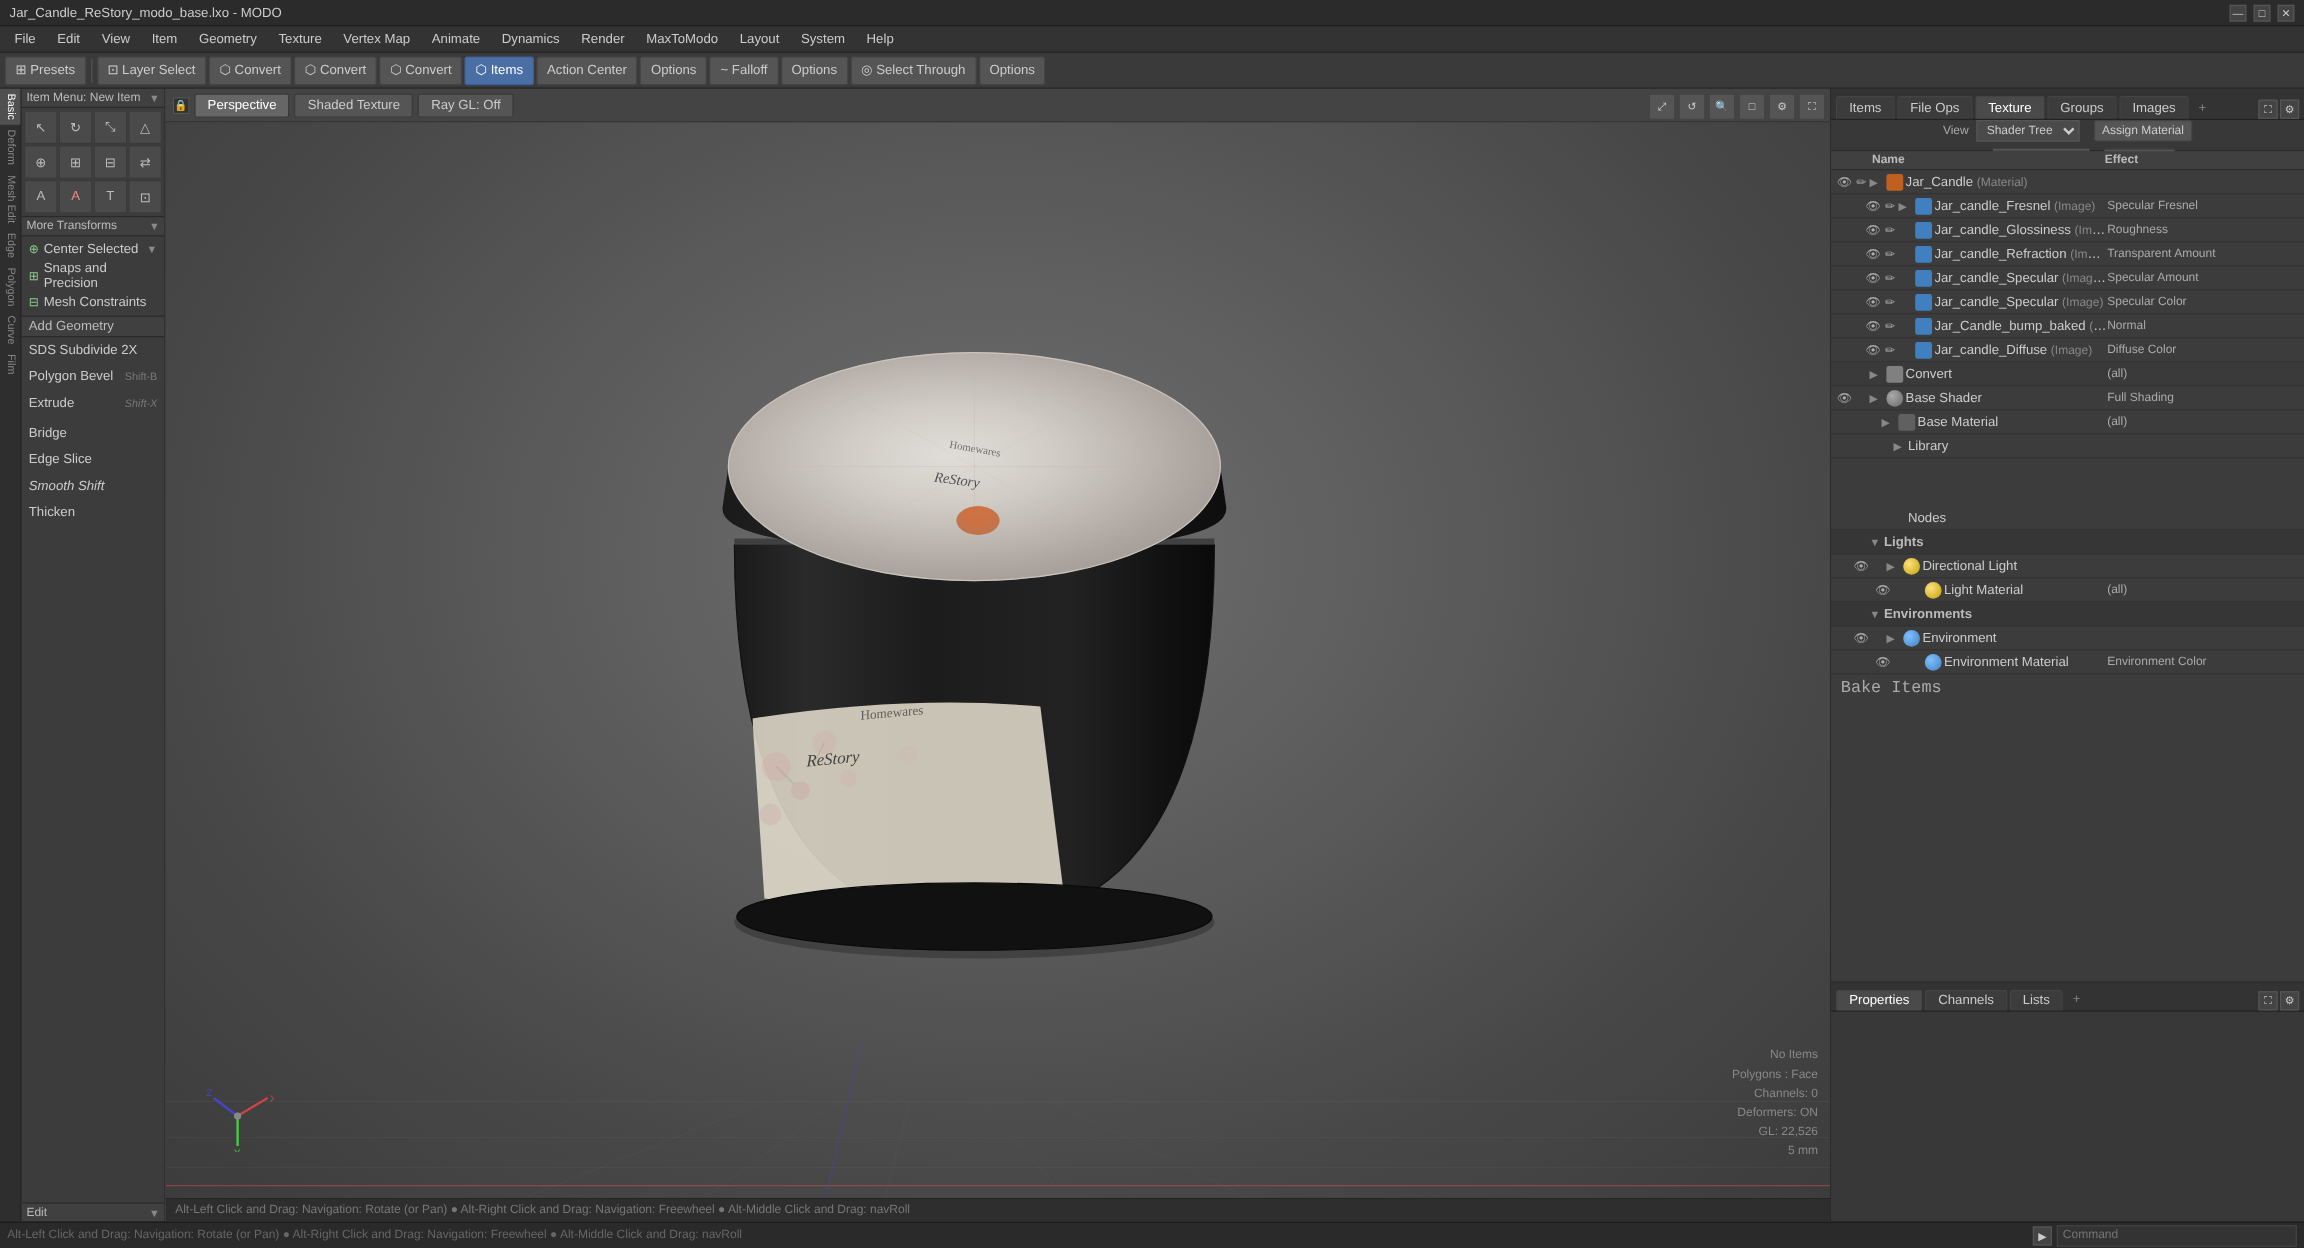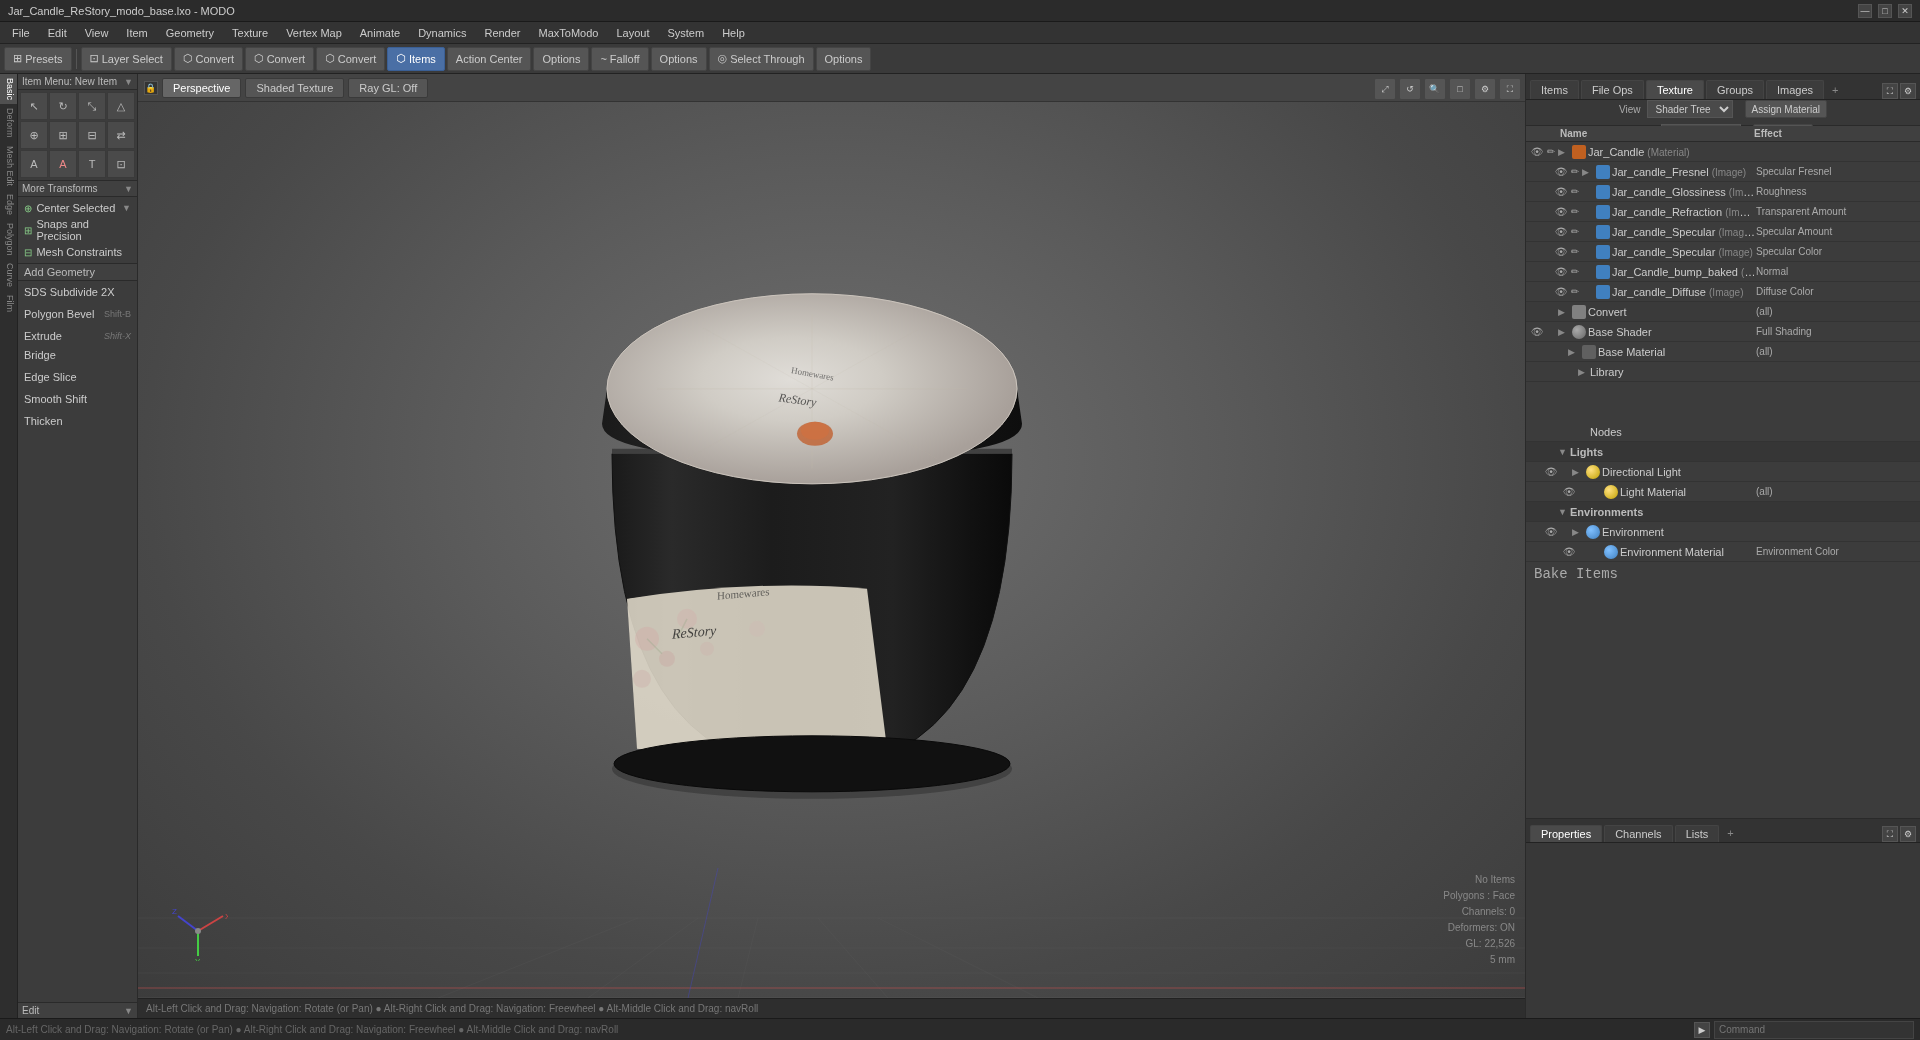--- a/index.html
+++ b/index.html
@@ -34,21 +34,21 @@
 
     
     #main-layout { display: flex; height: calc(1040px - 22px - 22px - 30px); }
 
     
     #left-sidebar {
       width: 135px; background: #3c3c3c; border-right: 1px solid #2a2a2a; display: flex; flex-direction: column; overflow: hidden;
     }
     .sidebar-btn {
       width: 100%; text-align: left; padding: 3px 8px; background: transparent; border: none; color: #ccc;
-      font-size: 11px; cursor: pointer; display: flex; align-items: flex-start; gap: 4px; height: 22px;
+      font-size: 11px; cursor: pointer; display: flex; align-items: flex-end; gap: 4px; height: 22px;
     }
 
     
     .icon-grid { display: grid; grid-template-columns: repeat(4, 1fr); gap: 1px; padding: 2px; background: #3c3c3c; }
     .icon-btn { aspect-ratio: 1; background: #4a4a4a; border: 1px solid #3a3a3a; display: flex; align-items: center; justify-content: center; font-size: 14px; cursor: pointer; color: #bbb; }
 
     
     #viewport { flex: 1; background: #5a5a5a; position: relative; overflow: hidden; display: flex; flex-direction: column; }
     #viewport-header { height: 28px; background: #444; display: flex; align-items: center; padding: 0 6px; gap: 4px; border-bottom: 1px solid #333; }
     .viewport-tab { padding: 3px 10px; background: #555; border: 1px solid #3a3a3a; color: #ccc; font-size: 11px; cursor: pointer; border-radius: 2px; }
@@ -266,21 +266,21 @@
     <div class="sidebar-btn" style="padding:2px 6px; font-size:11px; display:flex; align-items:center; justify-content:space-between;">
       <span>Extrude</span>
       <span style="font-size:9px; color:#777;font-style:italic;">Shift-X</span>
     </div>
     <div class="sidebar-btn" style="padding:2px 6px; font-size:11px;">
       <span>Bridge</span>
     </div>
     <div class="sidebar-btn" style="padding:2px 6px; font-size:11px;">
       <span>Edge Slice</span>
     </div>
-    <div class="sidebar-btn" style="padding:2px 6px; font-size:11px;">
+    <div class="sidebar-btn" style="padding:2px 6px; font-size:11px;font-style:italic;">
       <span>Smooth Shift</span>
     </div>
     <div class="sidebar-btn" style="padding:2px 6px; font-size:11px;">
       <span>Thicken</span>
     </div>
 
     <div style="padding:2px 4px; background:#404040; border-top:1px solid #2a2a2a; display:flex; align-items:center; justify-content:space-between; margin-top:auto;">
       <span style="font-size:10px; color:#bbb;">Edit</span>
       <span style="font-size:9px; color:#888;">▼</span>
     </div>

